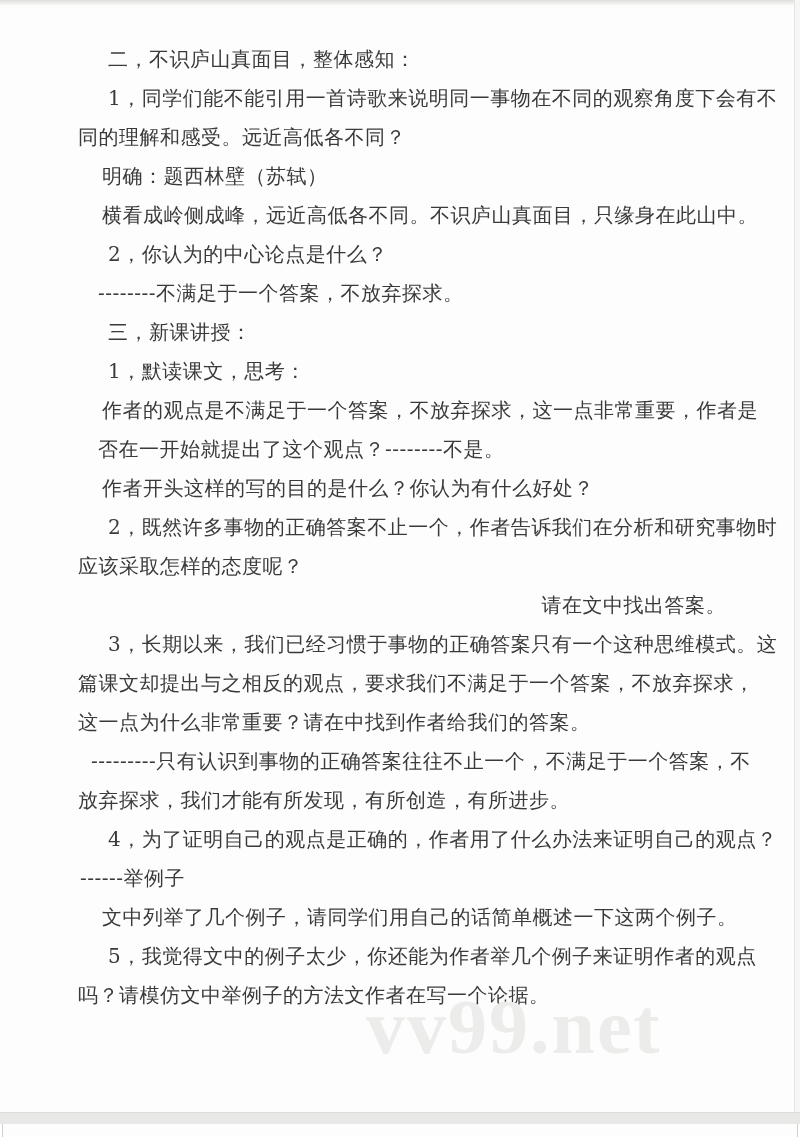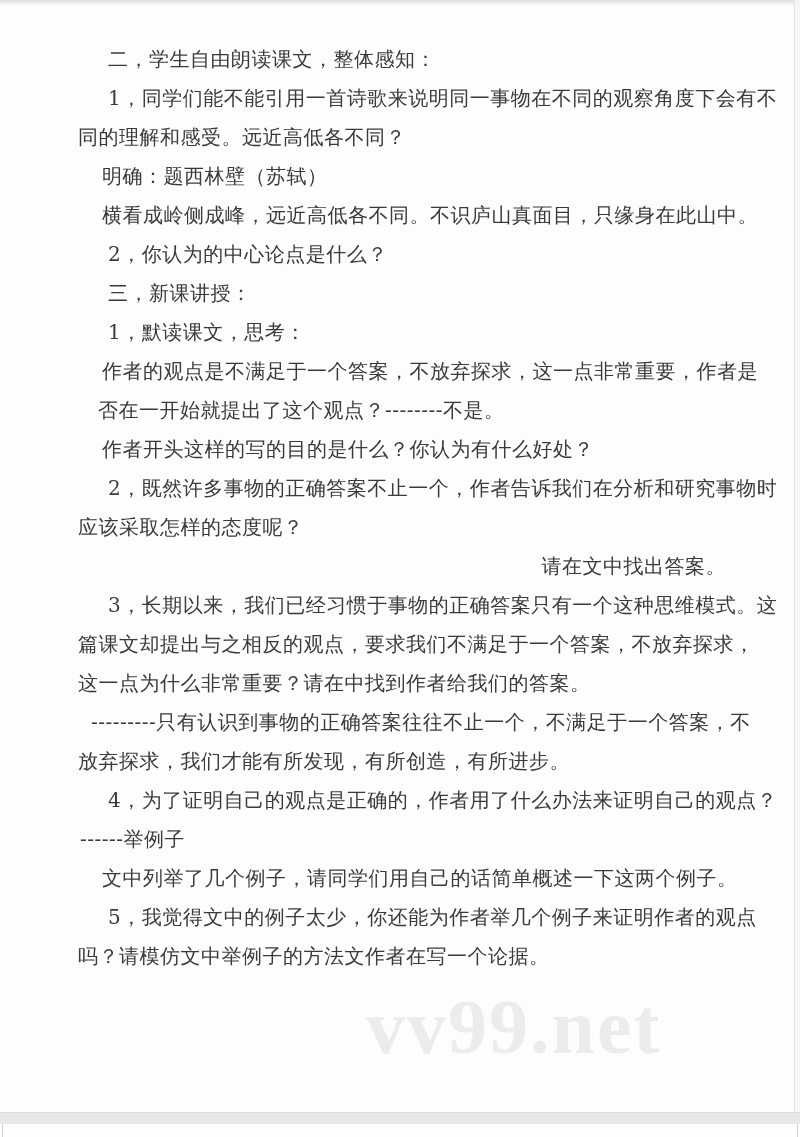--- a/index.html
+++ b/index.html
@@ -97,26 +97,27 @@
 </style>
 </head>
 <body>
 
 <div class="screen">
   <div class="page1">
     <div class="top-shade"></div>
     <div class="right-edge-line"></div>
     <div class="right-edge-outer"></div>
     <div class="text-block">
-        <div class="line" style="padding-left: 30px;">二，学生自由朗读课文，整体感知：</div>
+        <div class="line" style="padding-left: 30px;">二，不识庐山真面目，整体感知：</div>
         <div class="line" style="padding-left: 30px;">1，同学们能不能引用一首诗歌来说明同一事物在不同的观察角度下会有不</div>
         <div class="line" style="padding-left: 0px;">同的理解和感受。远近高低各不同？</div>
         <div class="line" style="padding-left: 24px;">明确：题西林壁（苏轼）</div>
         <div class="line" style="padding-left: 24px;">横看成岭侧成峰，远近高低各不同。不识庐山真面目，只缘身在此山中。</div>
         <div class="line" style="padding-left: 30px;">2，你认为的中心论点是什么？</div>
+        <div class="line" style="padding-left: 20px;">--------不满足于一个答案，不放弃探求。</div>
         <div class="line" style="padding-left: 30px;">三，新课讲授：</div>
         <div class="line" style="padding-left: 30px;">1，默读课文，思考：</div>
         <div class="line" style="padding-left: 24px;">作者的观点是不满足于一个答案，不放弃探求，这一点非常重要，作者是</div>
         <div class="line" style="padding-left: 0px; margin-left: 20px;">否在一开始就提出了这个观点？--------不是。</div>
         <div class="line" style="padding-left: 24px;">作者开头这样的写的目的是什么？你认为有什么好处？</div>
         <div class="line" style="padding-left: 30px;">2，既然许多事物的正确答案不止一个，作者告诉我们在分析和研究事物时</div>
         <div class="line" style="padding-left: 0px;">应该采取怎样的态度呢？</div>
         <div class="line" style="padding-left: 24px; text-align: right;">请在文中找出答案。</div>
         <div class="line" style="padding-left: 30px;">3，长期以来，我们已经习惯于事物的正确答案只有一个这种思维模式。这</div>
         <div class="line" style="padding-left: 0px;">篇课文却提出与之相反的观点，要求我们不满足于一个答案，不放弃探求，</div>

